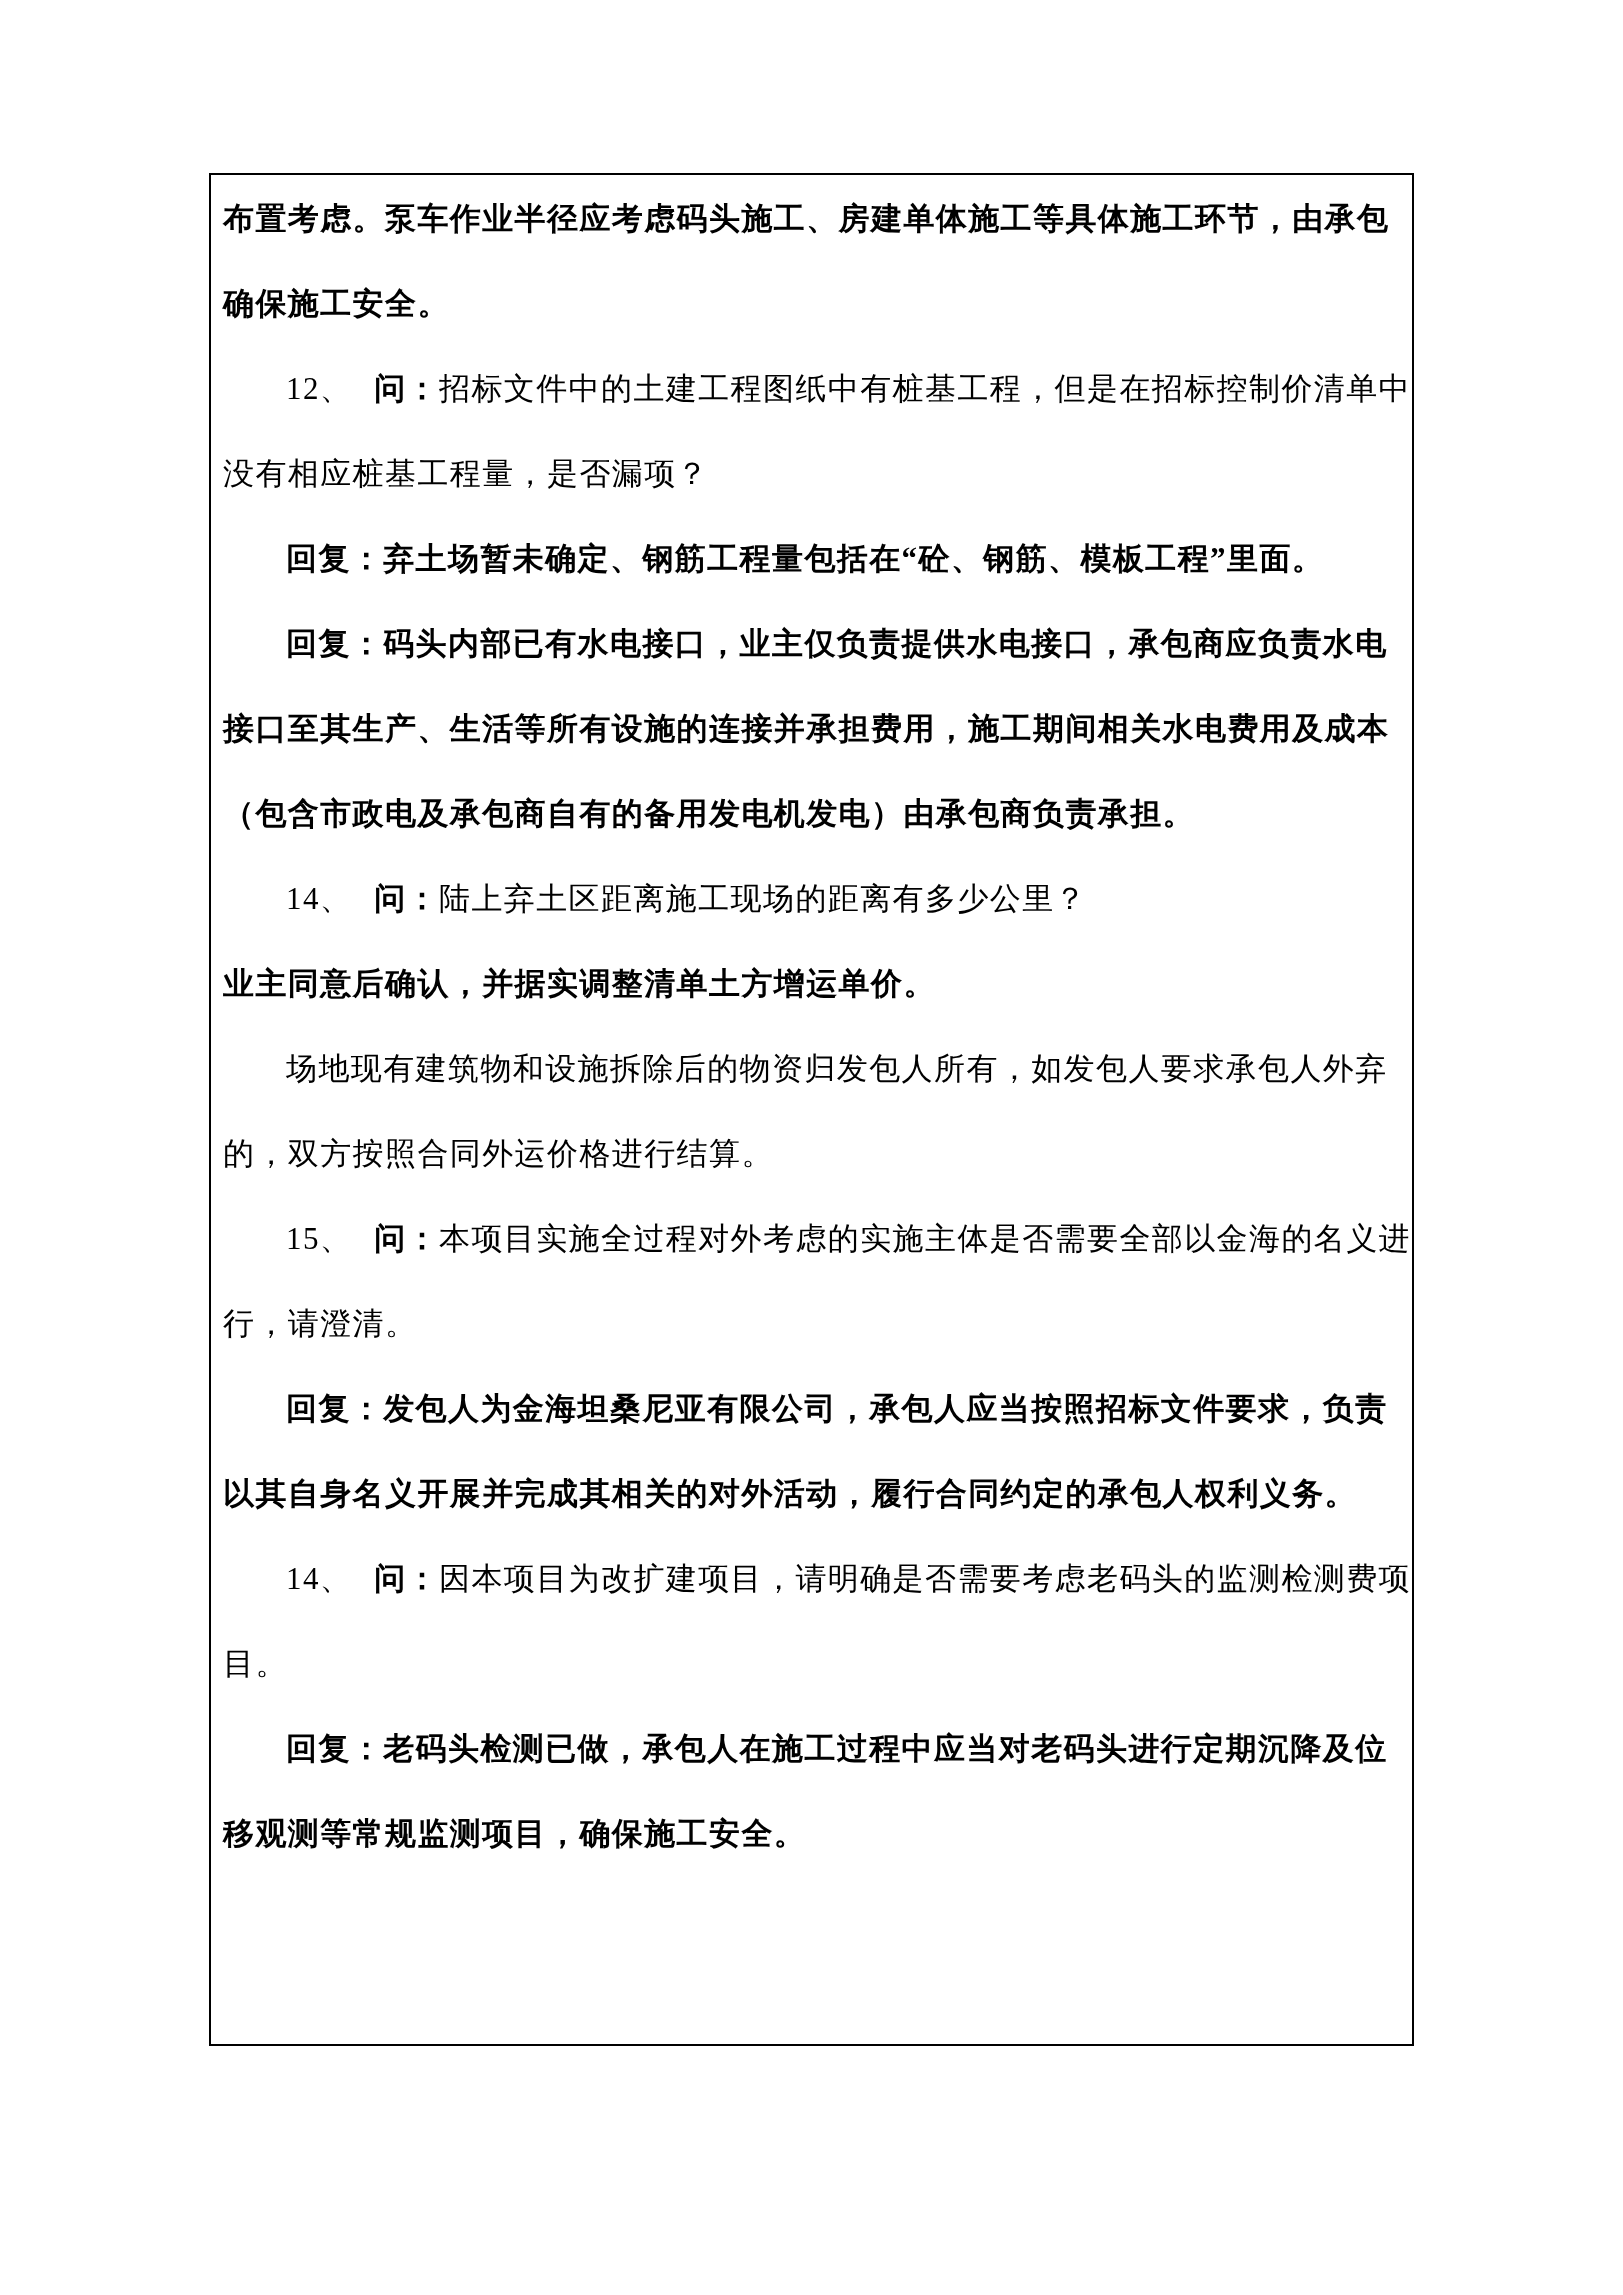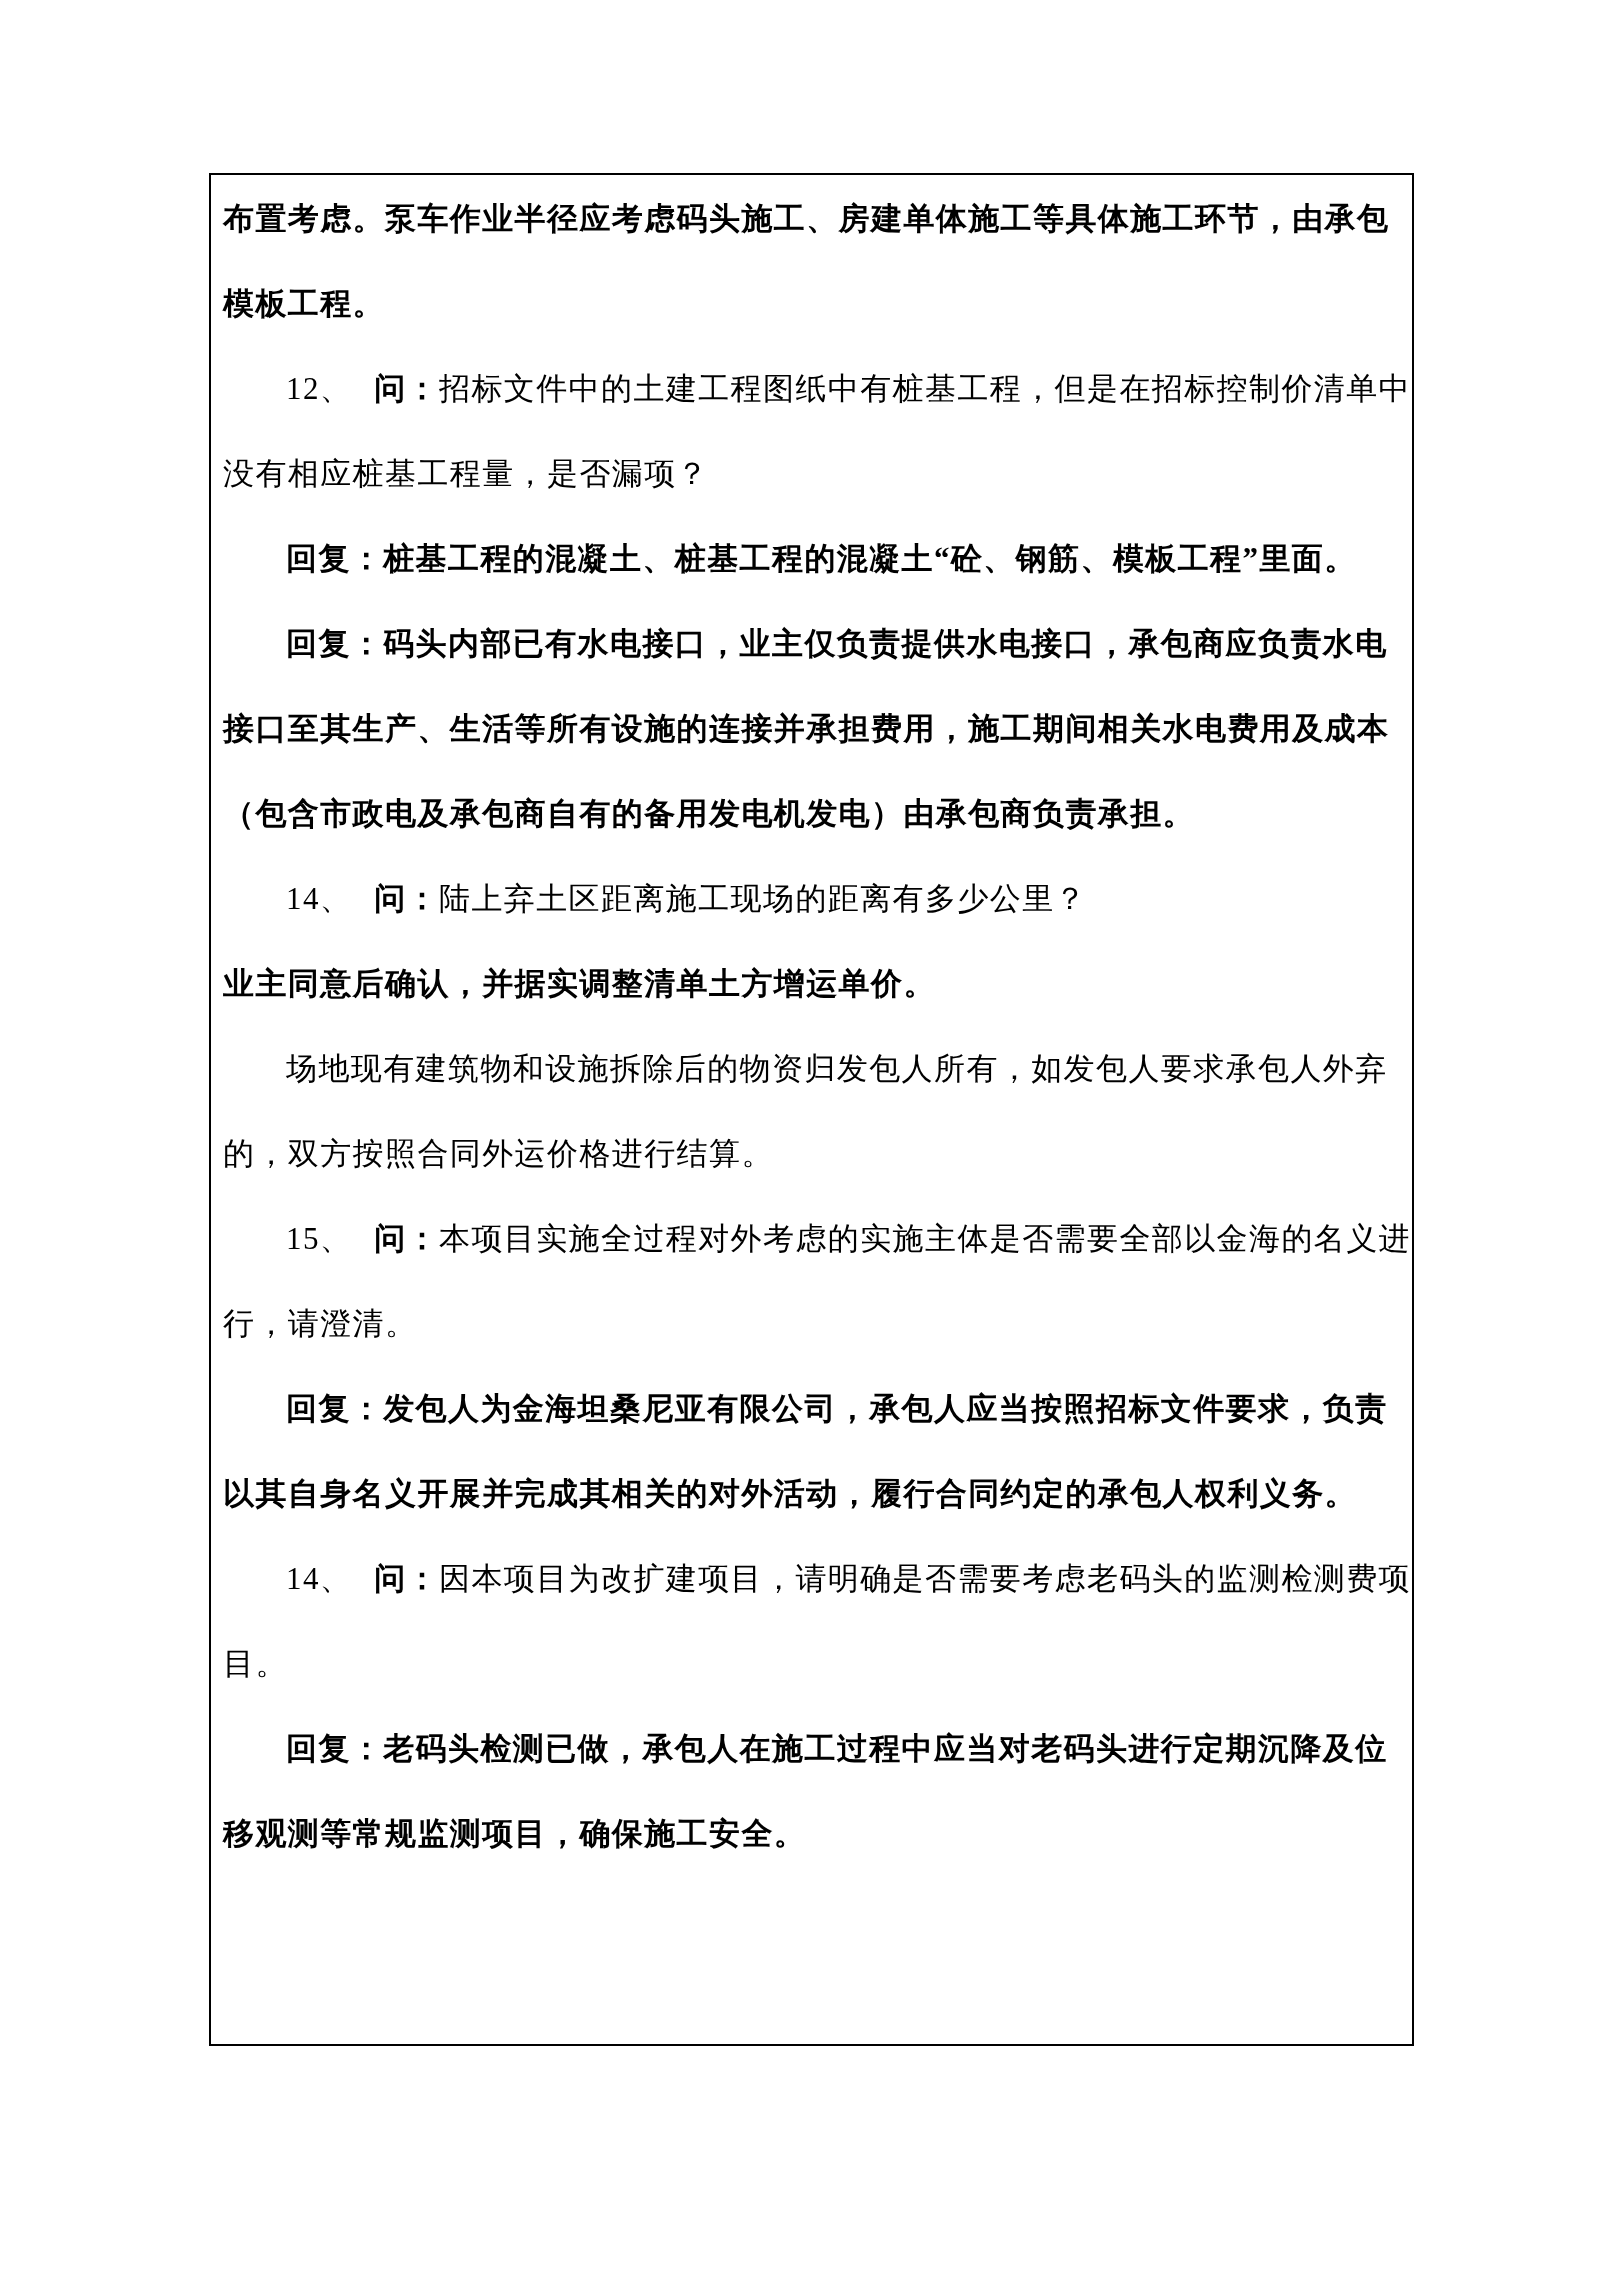--- a/index.html
+++ b/index.html
@@ -40,25 +40,25 @@
   .gap { display: inline-block; width: 22px; }
   .qlabel { font-weight: 700; }
 </style>
 </head>
 <body>
 
 <div class="page">
   <div class="doc-cell">
 
     <div class="line bold"><span>布置考虑。泵车作业半径应考虑码头施工、房建单体施工等具体施工环节，由承包</span></div>
-    <div class="line bold"><span>模板工程。</span></div>
+    <div class="line bold"><span>确保施工安全。</span></div>
 
     <div class="line indent"><span class="qnum">12、</span><span class="gap"></span><span class="qlabel">问：</span><span>招标文件中的土建工程图纸中有桩基工程，但是在招标控制价清单中</span></div>
     <div class="line"><span>没有相应桩基工程量，是否漏项？</span></div>
-    <div class="line bold indent"><span>回复：桩基工程的混凝土、桩基工程的混凝土“砼、钢筋、模板工程”里面。</span></div>
+    <div class="line bold indent"><span>回复：弃土场暂未确定、钢筋工程量包括在“砼、钢筋、模板工程”里面。</span></div>
 
     <div class="line bold indent"><span>回复：码头内部已有水电接口，业主仅负责提供水电接口，承包商应负责水电</span></div>
     <div class="line bold"><span>接口至其生产、生活等所有设施的连接并承担费用，施工期间相关水电费用及成本</span></div>
     <div class="line bold"><span>（包含市政电及承包商自有的备用发电机发电）由承包商负责承担。</span></div>
 
     <div class="line indent"><span class="qnum">14、</span><span class="gap"></span><span class="qlabel">问：</span><span>陆上弃土区距离施工现场的距离有多少公里？</span></div>
     <div class="line bold"><span>业主同意后确认，并据实调整清单土方增运单价。</span></div>
     <div class="line indent"><span>场地现有建筑物和设施拆除后的物资归发包人所有，如发包人要求承包人外弃</span></div>
     <div class="line"><span>的，双方按照合同外运价格进行结算。</span></div>
 

